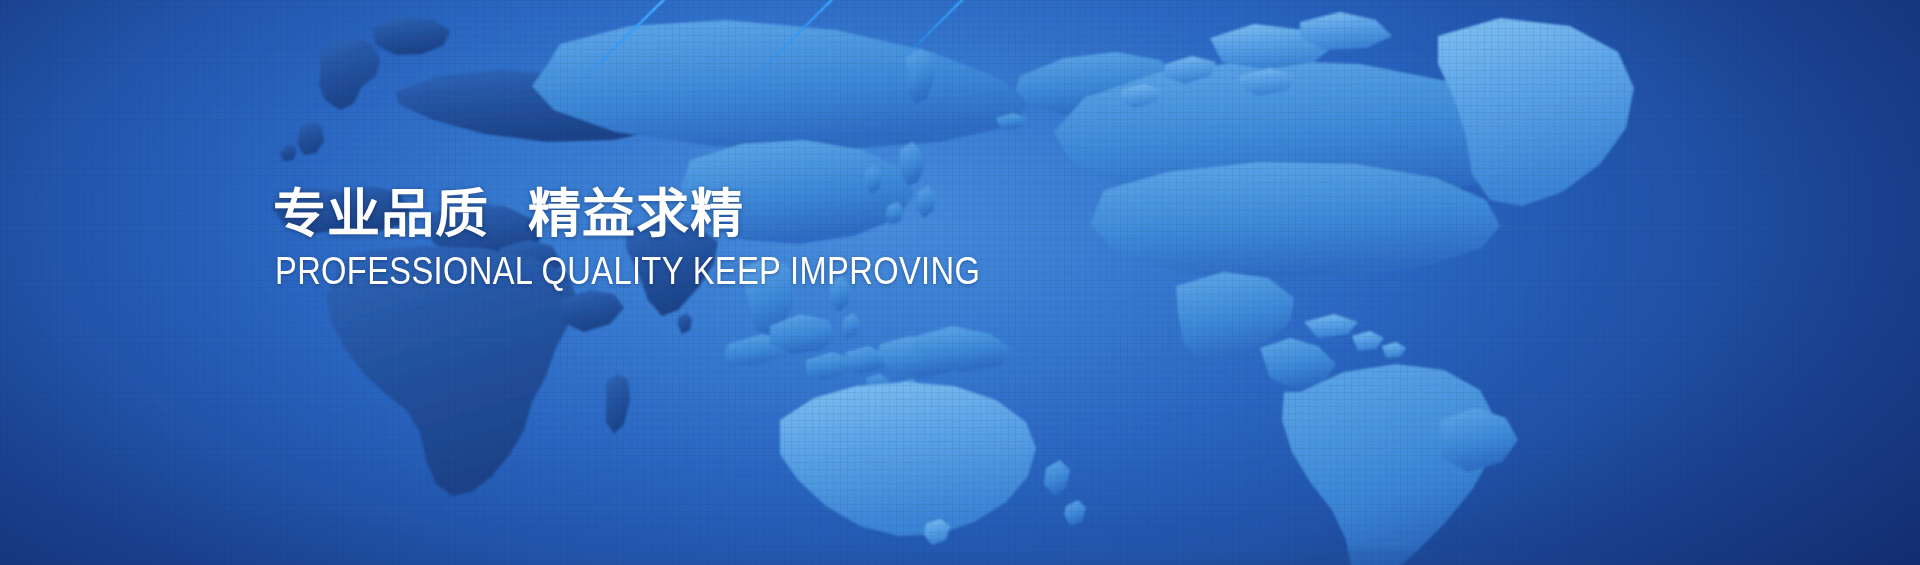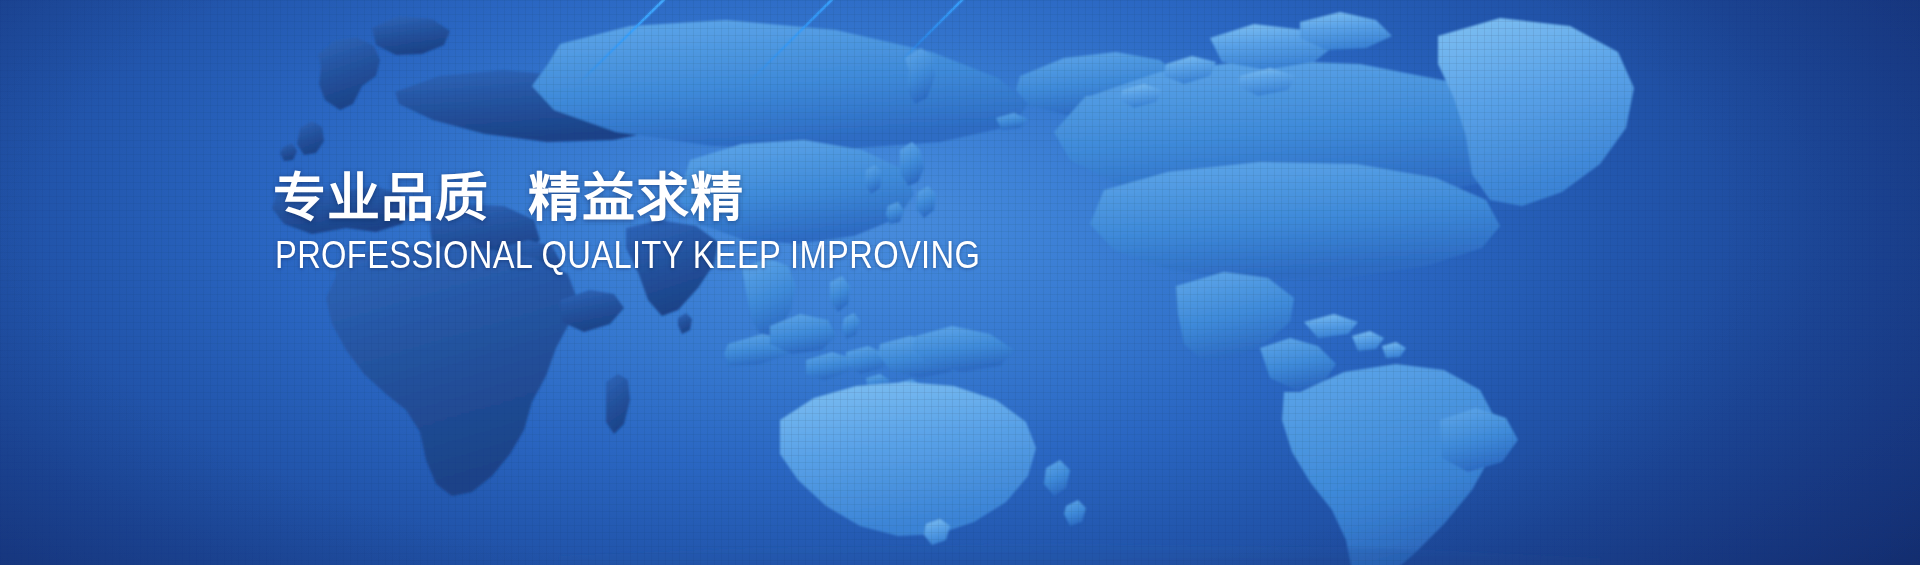--- a/index.html
+++ b/index.html
@@ -85,21 +85,21 @@
     background-image:
       linear-gradient(to right, rgba(0,20,70,0.10) 1px, transparent 1px),
       linear-gradient(to bottom, rgba(0,20,70,0.10) 1px, transparent 1px);
     background-size: 7px 7px;
   }
 
   
   .copy {
     position: absolute;
     left: 273px;
-    top: 168px;
+    top: 184px;
     z-index: 9;
   }
   .headline {
     margin: 0;
     color: #ffffff;
     font-family: "DejaVu Sans", "Liberation Sans", sans-serif;
     font-size: 53px;
     font-weight: 700;
     line-height: 1.12;
     letter-spacing: 1px;

